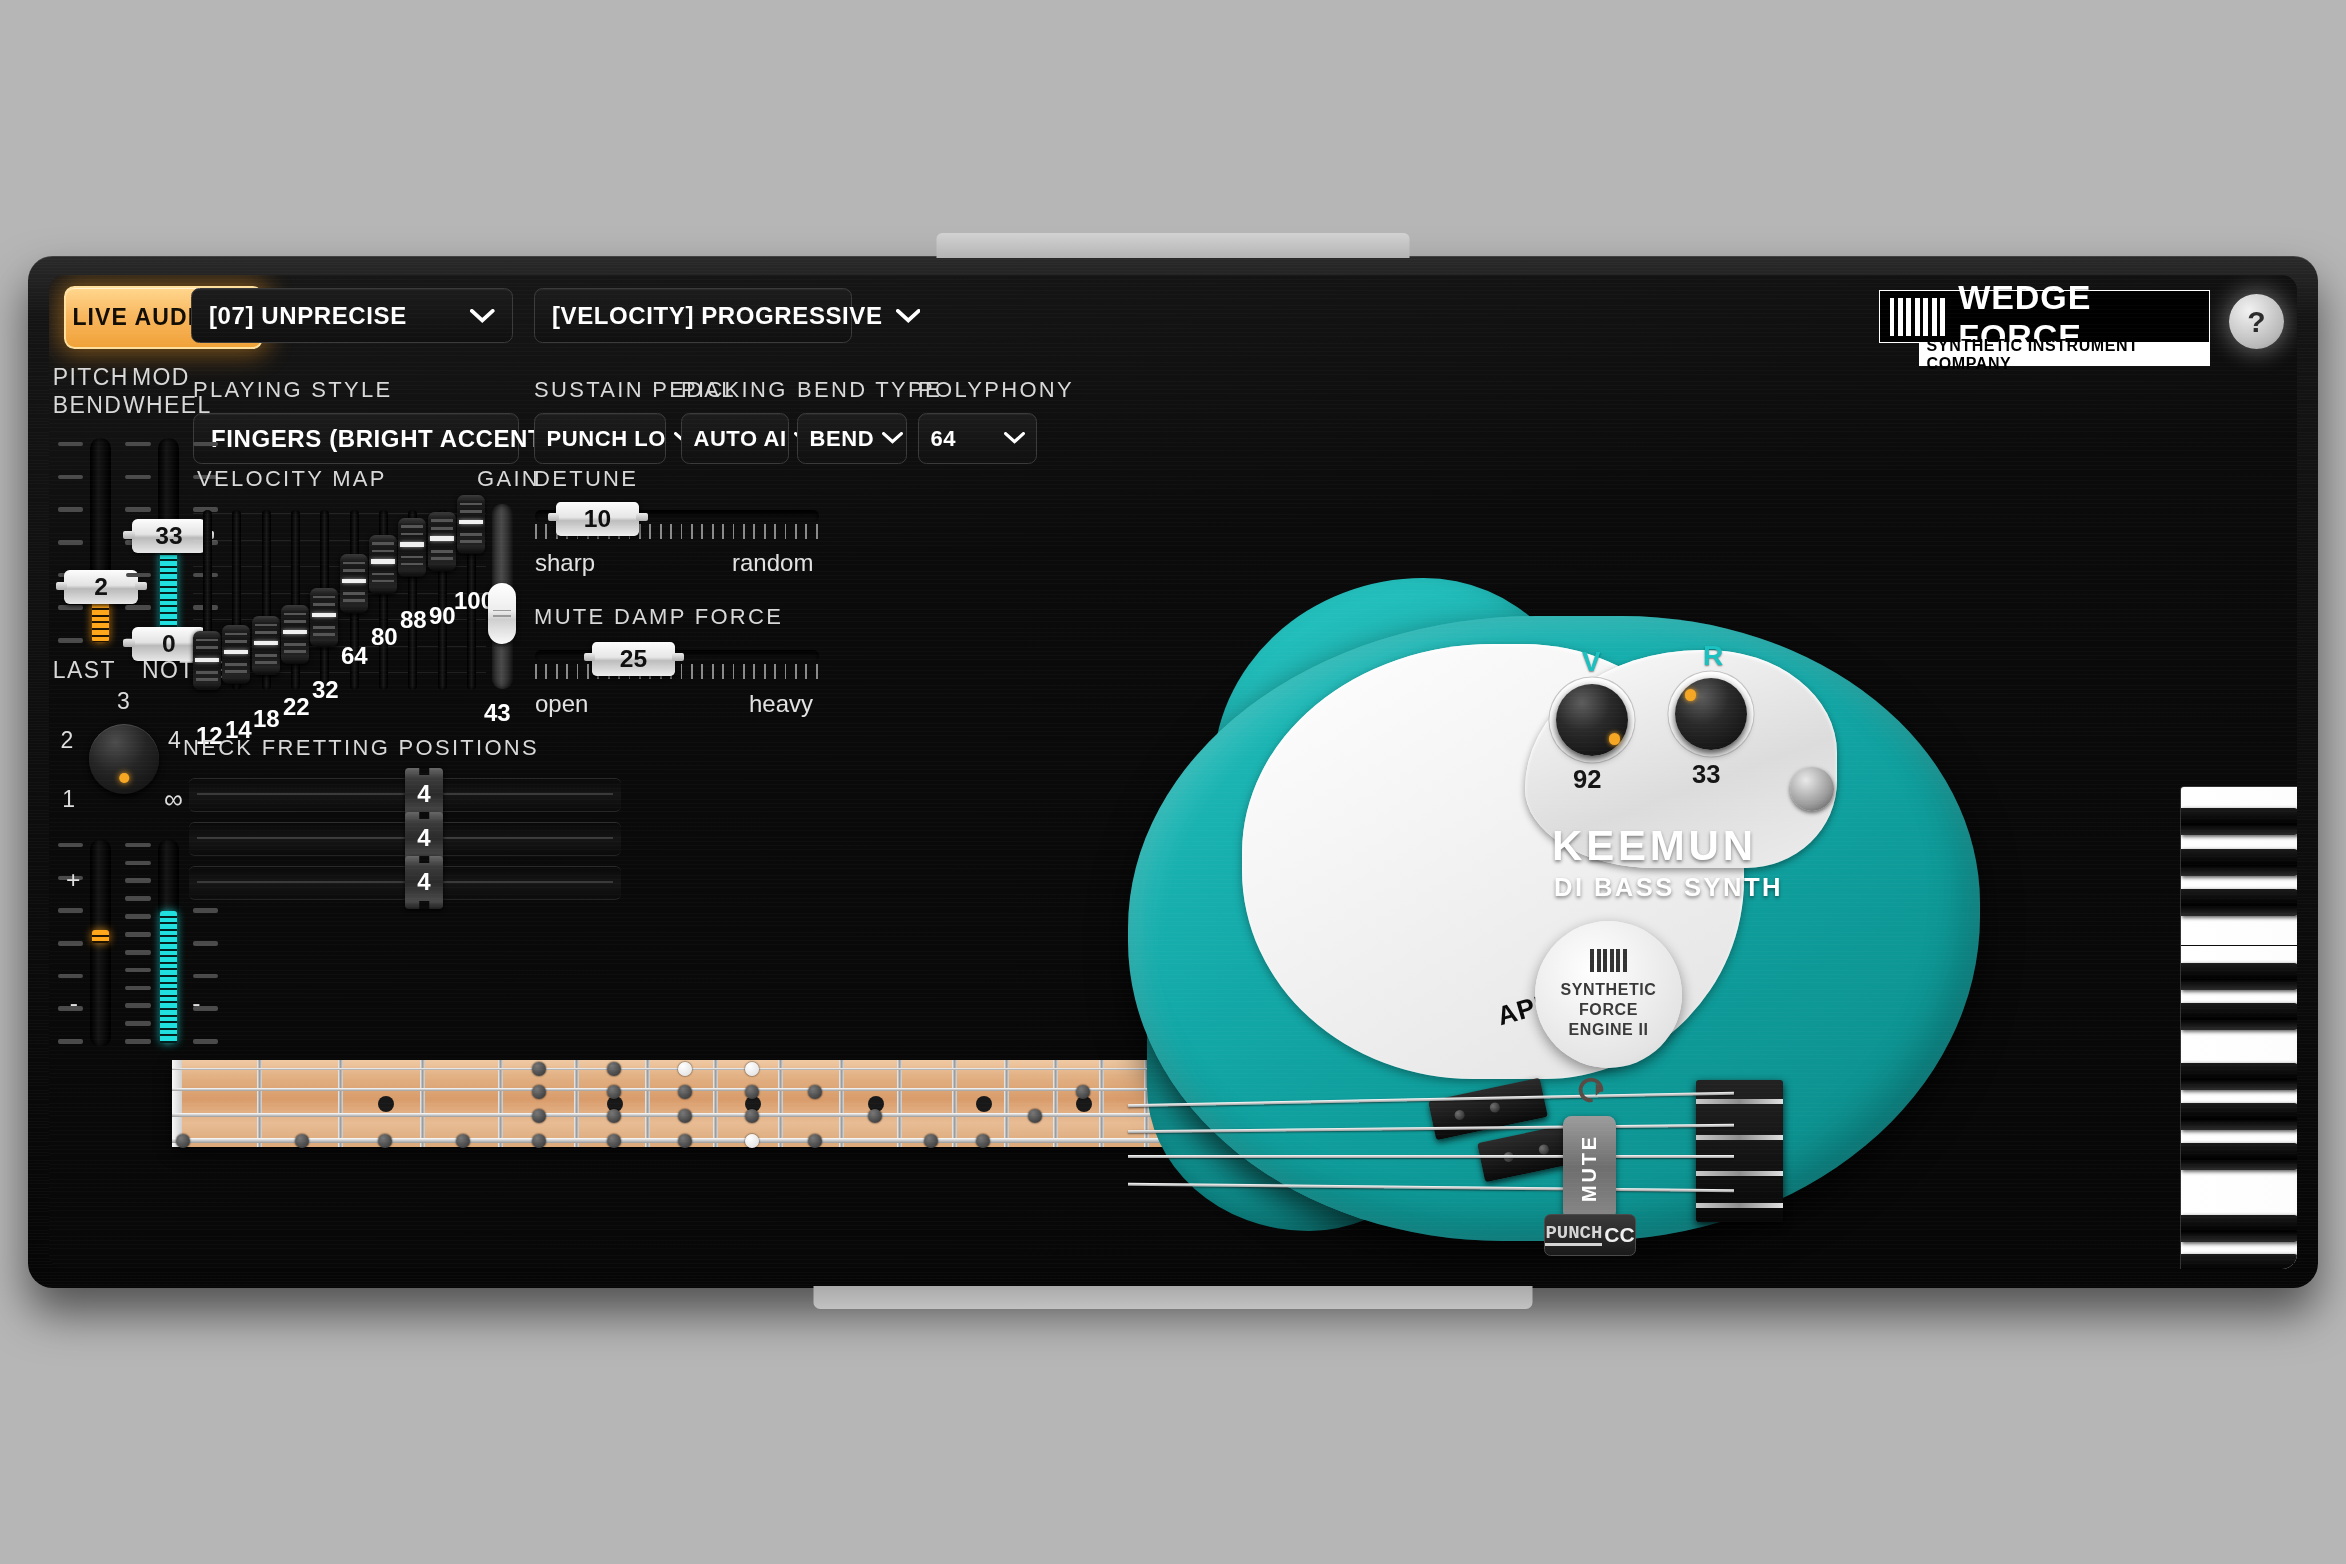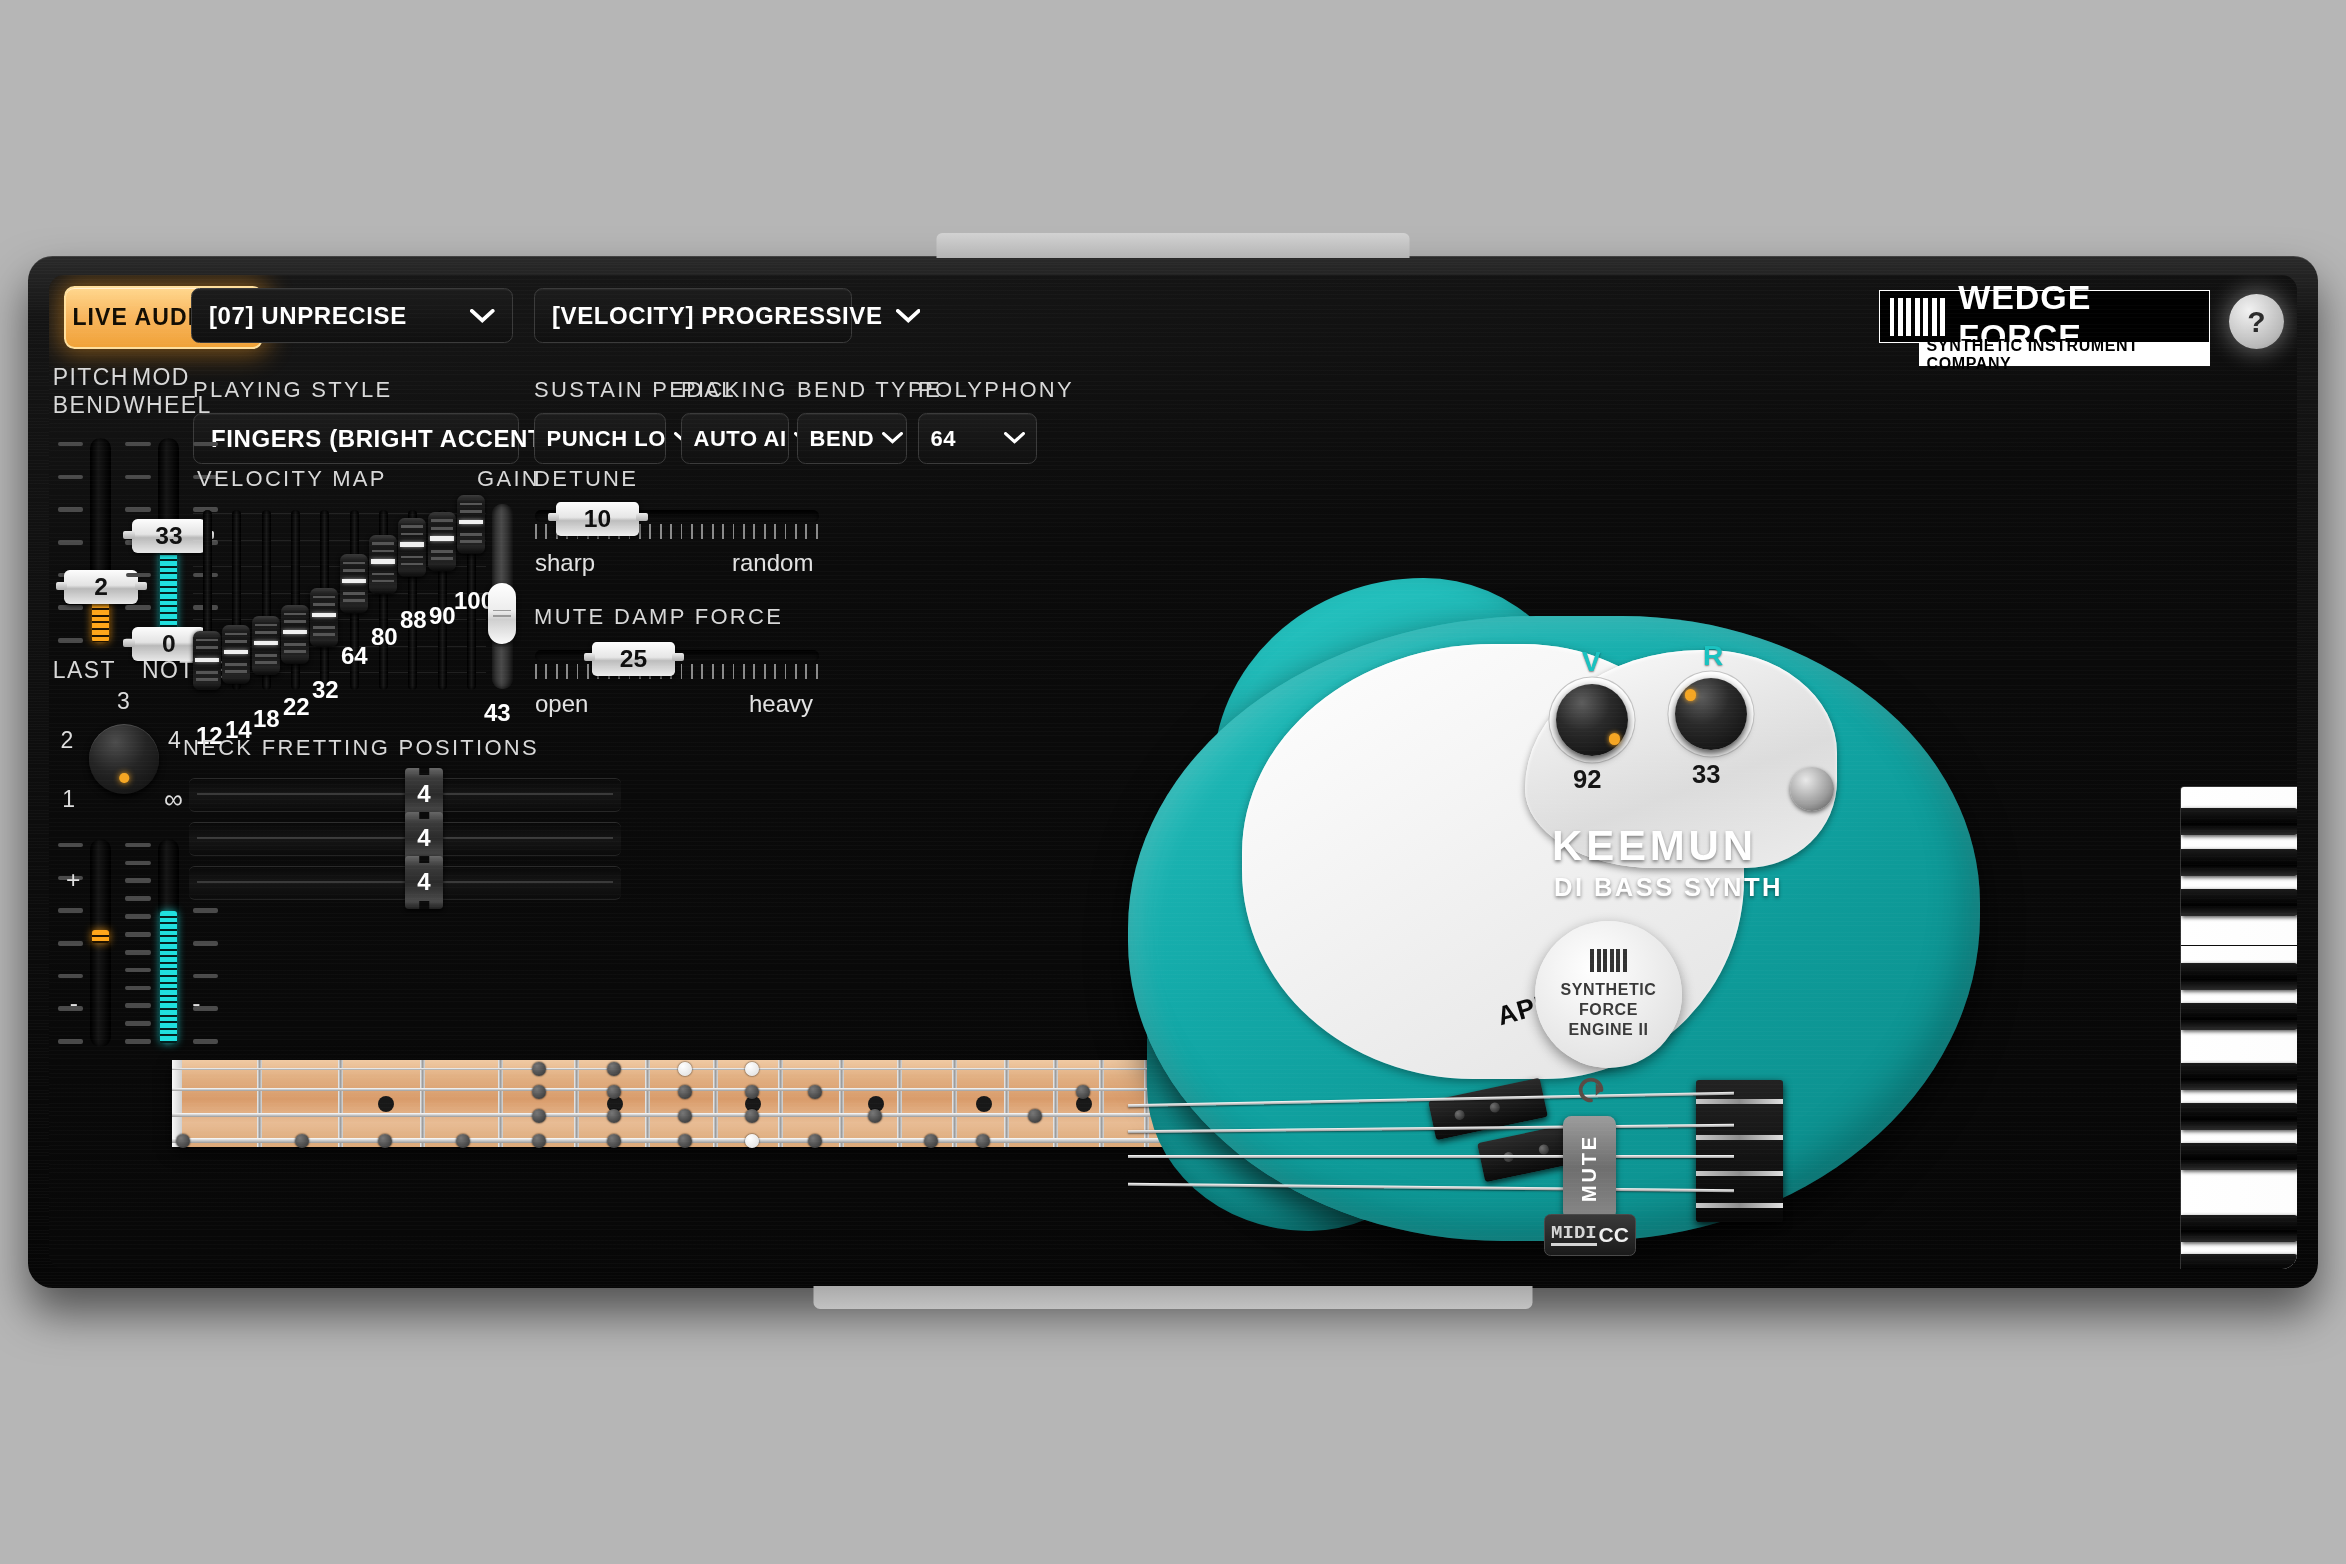--- a/index.html
+++ b/index.html
@@ -920,17 +920,17 @@
         <div class="bkey" style="top:356px;height:26.5px;"></div>
         <div class="bkey" style="top:428px;height:26.5px;"></div>
         <div class="bkey" style="top:467px;height:26.5px;"></div>
 
       </div>
 
     </div>
   </div>
 
   <div id="midi-cc">
-    <span class="m1">MIDI</span>
+    <span class="m1">PUNCH</span>
     <span class="m2">CC</span>
   </div>
 </div>
 
 
 </body></html>

